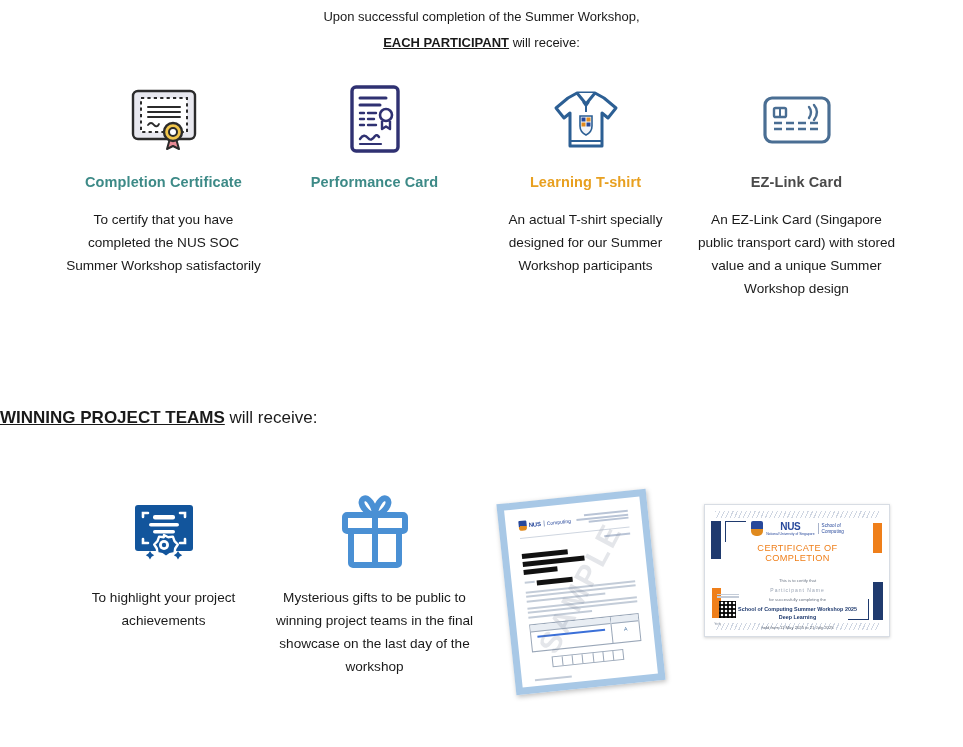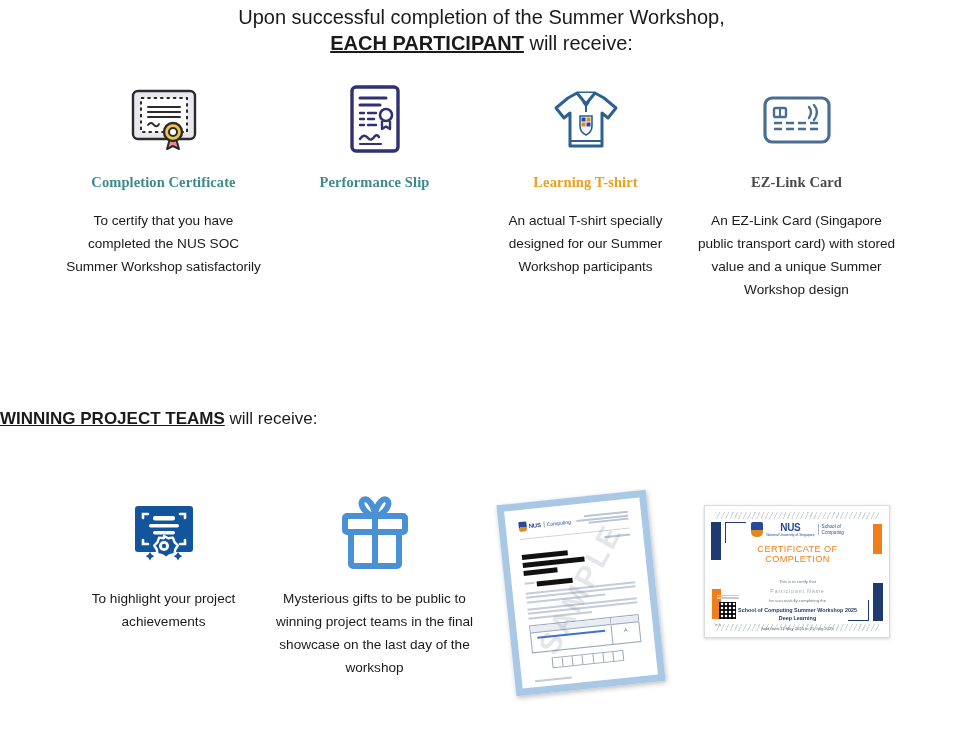--- a/index.html
+++ b/index.html
@@ -13,21 +13,21 @@
     height: 747px;
     font-family: "Liberation Sans", sans-serif;
     color: #1a1a1a;
     overflow: hidden;
     position: relative;
   }
 
   
   .intro {
     text-align: center;
-    font-size: 20px;
+    font-size: 13px;
     line-height: 26px;
     color: #1a1a1a;
     padding-top: 4px;
   }
   .intro .line2 { display: block; }
   .intro .emph {
     font-weight: bold;
     text-decoration: underline;
   }
 
@@ -51,21 +51,20 @@
     display: flex;
     align-items: center;
     justify-content: center;
     margin-bottom: 14px;
   }
   .card-title {
     font-size: 14.5px;
     font-weight: bold;
     letter-spacing: .1px;
     margin-bottom: 18px;
-    font-family: Liberation Serif, serif;
   }
   .card-desc {
     font-size: 13.6px;
     line-height: 23px;
     color: #1a1a1a;
   }
 
   
   .winners-heading {
     margin-top: 108px;
@@ -413,21 +412,21 @@
           <line x1="23" y1="36" x2="29" y2="36"></line>
           <line x1="15" y1="42" x2="19" y2="42"></line>
           <line x1="23" y1="42" x2="31" y2="42"></line>
         </g>
         <circle cx="41" cy="32" r="6" fill="none" stroke="#2f3172" stroke-width="2.6"></circle>
         <path d="M37 38 l0 8 4 -2.5 4 2.5 0 -8" fill="none" stroke="#2f3172" stroke-width="2.4" stroke-linejoin="round"></path>
         <path d="M15 56 q4 -6 8 -1 q3 4 7 -2 q2 -2 4 1" fill="none" stroke="#2f3172" stroke-width="2.4" stroke-linecap="round"></path>
         <line x1="15" y1="61" x2="36" y2="61" stroke="#2f3172" stroke-width="2.2" stroke-linecap="round"></line>
       </svg>
     </div>
-    <div class="card-title" style="color:#3d8a87">Performance Slip</div>
+    <div class="card-title" style="color:#3d8a87">Performance Card</div>
   </div>
 
   <div class="card">
     <div class="card-icon">
       <svg width="72" height="68" viewBox="0 0 72 68" aria-hidden="true">
         <path d="M27 7 L18 12 L6 22 L14 32 L20 27 L20 60 L52 60 L52 27 L58 32 L66 22 L54 12 L45 7 Z" fill="#ffffff" stroke="#2c5f94" stroke-width="3" stroke-linejoin="round"></path>
         <path d="M27 7 L36 18 L45 7" fill="#ffffff" stroke="#2c5f94" stroke-width="3" stroke-linejoin="round"></path>
         <path d="M33 16 l3 4 3 -4" fill="none" stroke="#2c5f94" stroke-width="2"></path>
         <line x1="36" y1="20" x2="36" y2="26" stroke="#2c5f94" stroke-width="2"></line>
         <line x1="20" y1="55" x2="52" y2="55" stroke="#2c5f94" stroke-width="2"></line>

